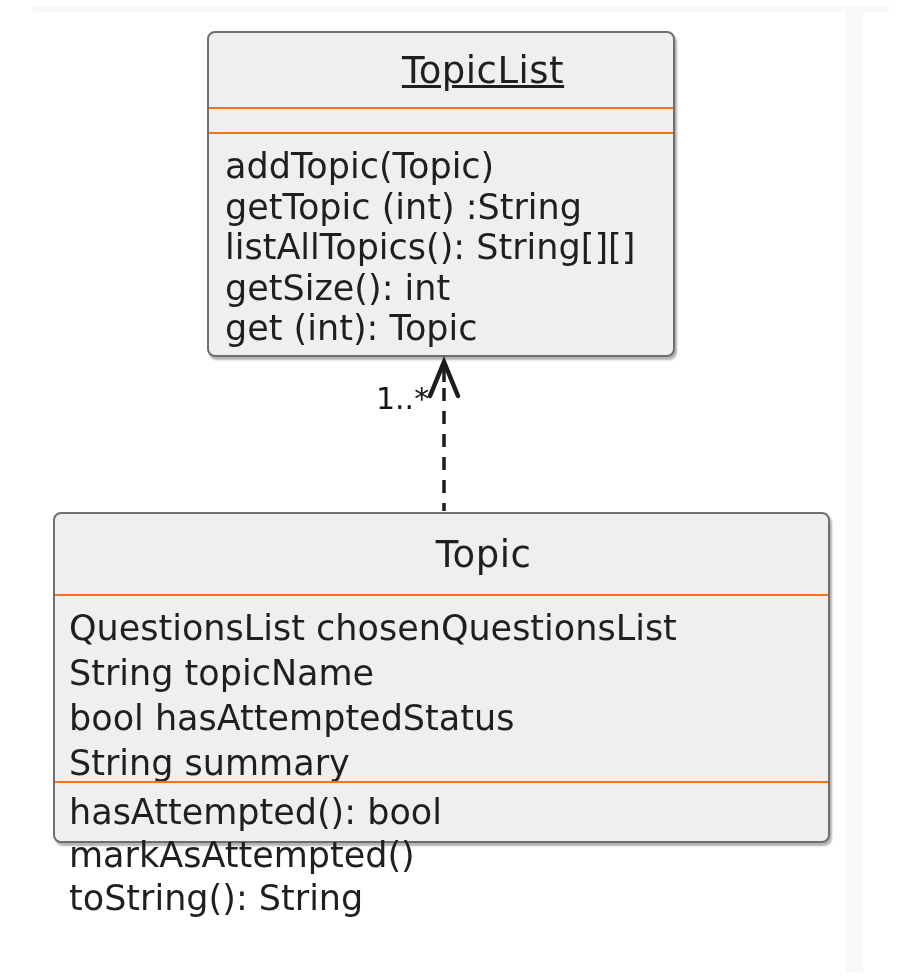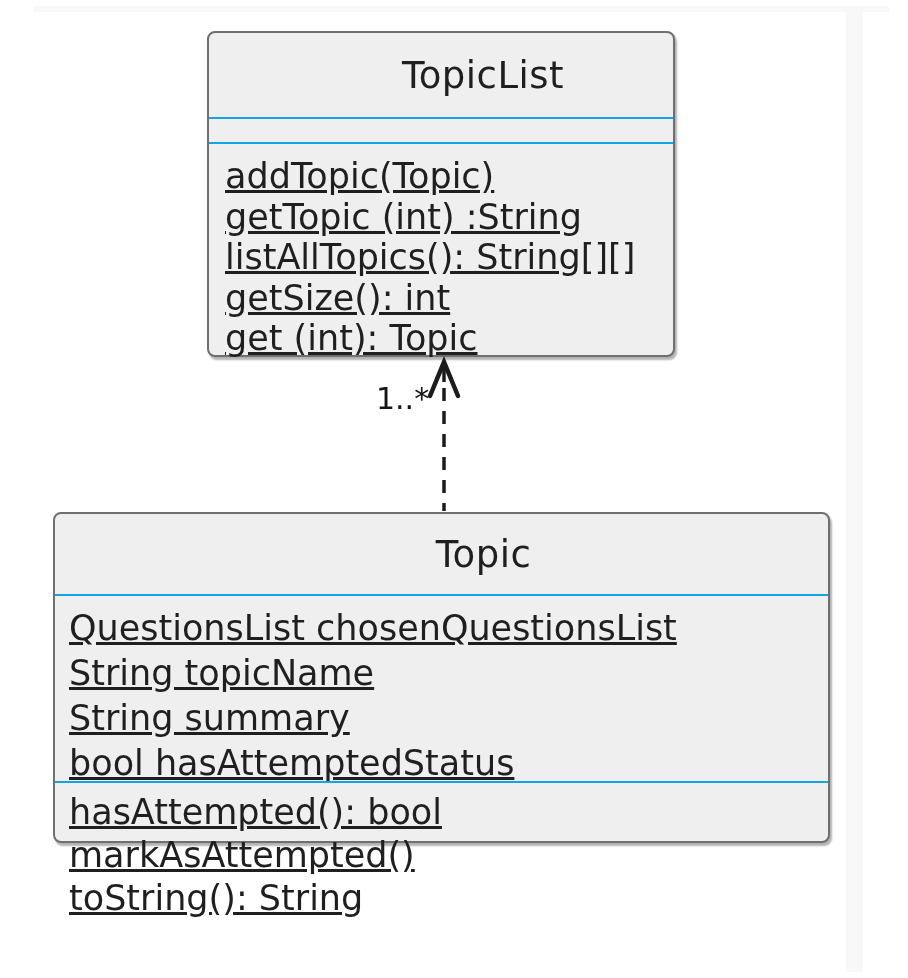--- a/index.html
+++ b/index.html
@@ -28,29 +28,28 @@
   #class-topic     { left: 53px;  top: 512px; width: 777px; height: 331px; }
 
   .class-title {
     display: flex;
     align-items: center;
     justify-content: center;
     font-size: 37px;
     letter-spacing: 0.5px;
     white-space: nowrap;
   }
-  #class-topiclist .class-title { height: 84px; }
+  #class-topiclist .class-title { height: 74px; text-decoration: underline; }
   #class-topic     .class-title { height: 80px; }
   .class-title span { transform: translateX(42px); }
 
   .compartment {
-    border-top: 2px solid #0ea5e9;
+    border-top: 2px solid #f97316;
     box-sizing: border-box;
     overflow: hidden;
-    text-decoration: underline;
   }
   .line { white-space: nowrap; }
 
   #class-topiclist .attrs   { height: 25px; }
   #class-topiclist .methods { padding: 12px 0 0 16px; font-size: 35px; }
   #class-topiclist .methods .line { line-height: 40.5px; }
 
   #class-topic .attrs   { height: 187px; padding: 10px 0 17px 14px; font-size: 35px; }
   #class-topic .attrs .line   { line-height: 45px; }
   #class-topic .methods { padding: 8px 0 0 14px; font-size: 35px; }
@@ -100,22 +99,22 @@
 
   <div class="multiplicity">1..*</div>
 
   <div class="uml-class" id="class-topic">
     <div class="class-title">
       <span>Topic</span>
     </div>
     <div class="compartment attrs">
       <div class="line">QuestionsList chosenQuestionsList</div>
       <div class="line">String topicName</div>
+      <div class="line">bool hasAttemptedStatus</div>
       <div class="line">String summary</div>
-      <div class="line">bool hasAttemptedStatus</div>
     </div>
     <div class="compartment methods">
       <div class="line">hasAttempted(): bool</div>
       <div class="line">markAsAttempted()</div>
       <div class="line">toString(): String</div>
     </div>
   </div>
 
 </div>
 

